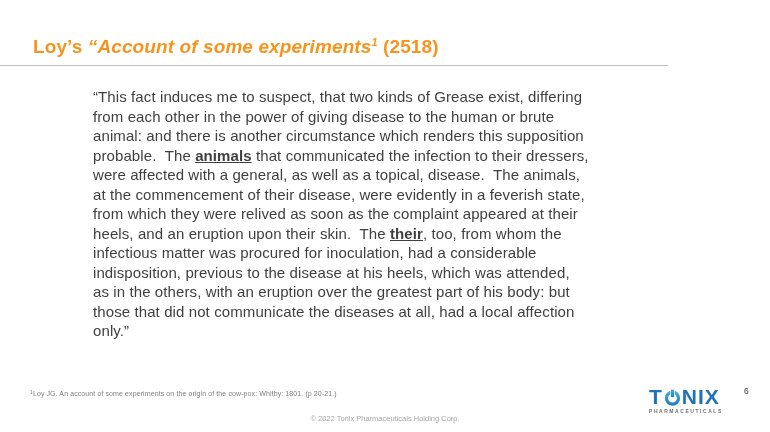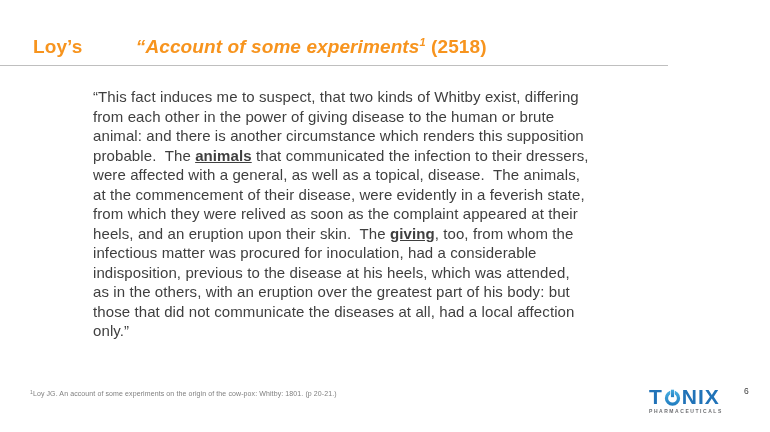--- a/index.html
+++ b/index.html
@@ -17,21 +17,21 @@
     position: absolute;
     left: 33px;
     top: 36px;
     margin: 0;
     font-size: 19px;
     font-weight: bold;
     color: var(--title_orange, #F7941E);
     white-space: nowrap;
     letter-spacing: 0.1px;
   }
-  .slide-title .ital { font-style: italic; margin-left: 48px; }
+  .slide-title .ital { font-style: italic; }
   .slide-title sup {
     font-style: italic;
     font-size: 11px;
     line-height: 0;
     vertical-align: 7px;
   }
 
   .title-rule {
     position: absolute;
     left: 0;
@@ -121,36 +121,37 @@
 </style>
 </head>
 <body>
 
 <div class="slide">
 
   <h1 class="slide-title"><span>Loy’s </span><span class="ital">“Account of some experiments</span><sup>1</sup><span> (2518)</span></h1>
 
   <div class="title-rule"></div>
 
-  <div class="quote"><span>“This fact induces me to suspect, that two kinds of Whitby exist, differing
+  <div class="quote"><span>“This fact induces me to suspect, that two kinds of Grease exist, differing
 from each other in the power of giving disease to the human or brute
 animal: and there is another circumstance which renders this supposition
 probable.  The </span><span class="hl">animals</span><span> that communicated the infection to their dressers,
 were affected with a general, as well as a topical, disease.  The animals,
 at the commencement of their disease, were evidently in a feverish state,
 from which they were relived as soon as the complaint appeared at their
-heels, and an eruption upon their skin.  The </span><span class="hl">giving</span><span>, too, from whom the
+heels, and an eruption upon their skin.  The </span><span class="hl">their</span><span>, too, from whom the
 infectious matter was procured for inoculation, had a considerable
 indisposition, previous to the disease at his heels, which was attended,
 as in the others, with an eruption over the greatest part of his body: but
 those that did not communicate the diseases at all, had a local affection
 only.”</span></div>
 
   <div class="footnote"><sup>1</sup><span>Loy JG. An account of some experiments on the origin of the cow-pox: Whitby: 1801. (p 20-21.)</span></div>
 
+  <div class="copyright">© 2022 Tonix Pharmaceuticals Holding Corp.</div>
 
   <div class="page-number">6</div>
 
   <div class="logo">
     <div class="logo-word">
       <span>T</span>
       <span class="o-icon">
         <svg viewBox="0 0 24 24" width="17" height="17" aria-hidden="true">
           <defs>
             <linearGradient id="pwr" x1="0" y1="0" x2="0" y2="1">

